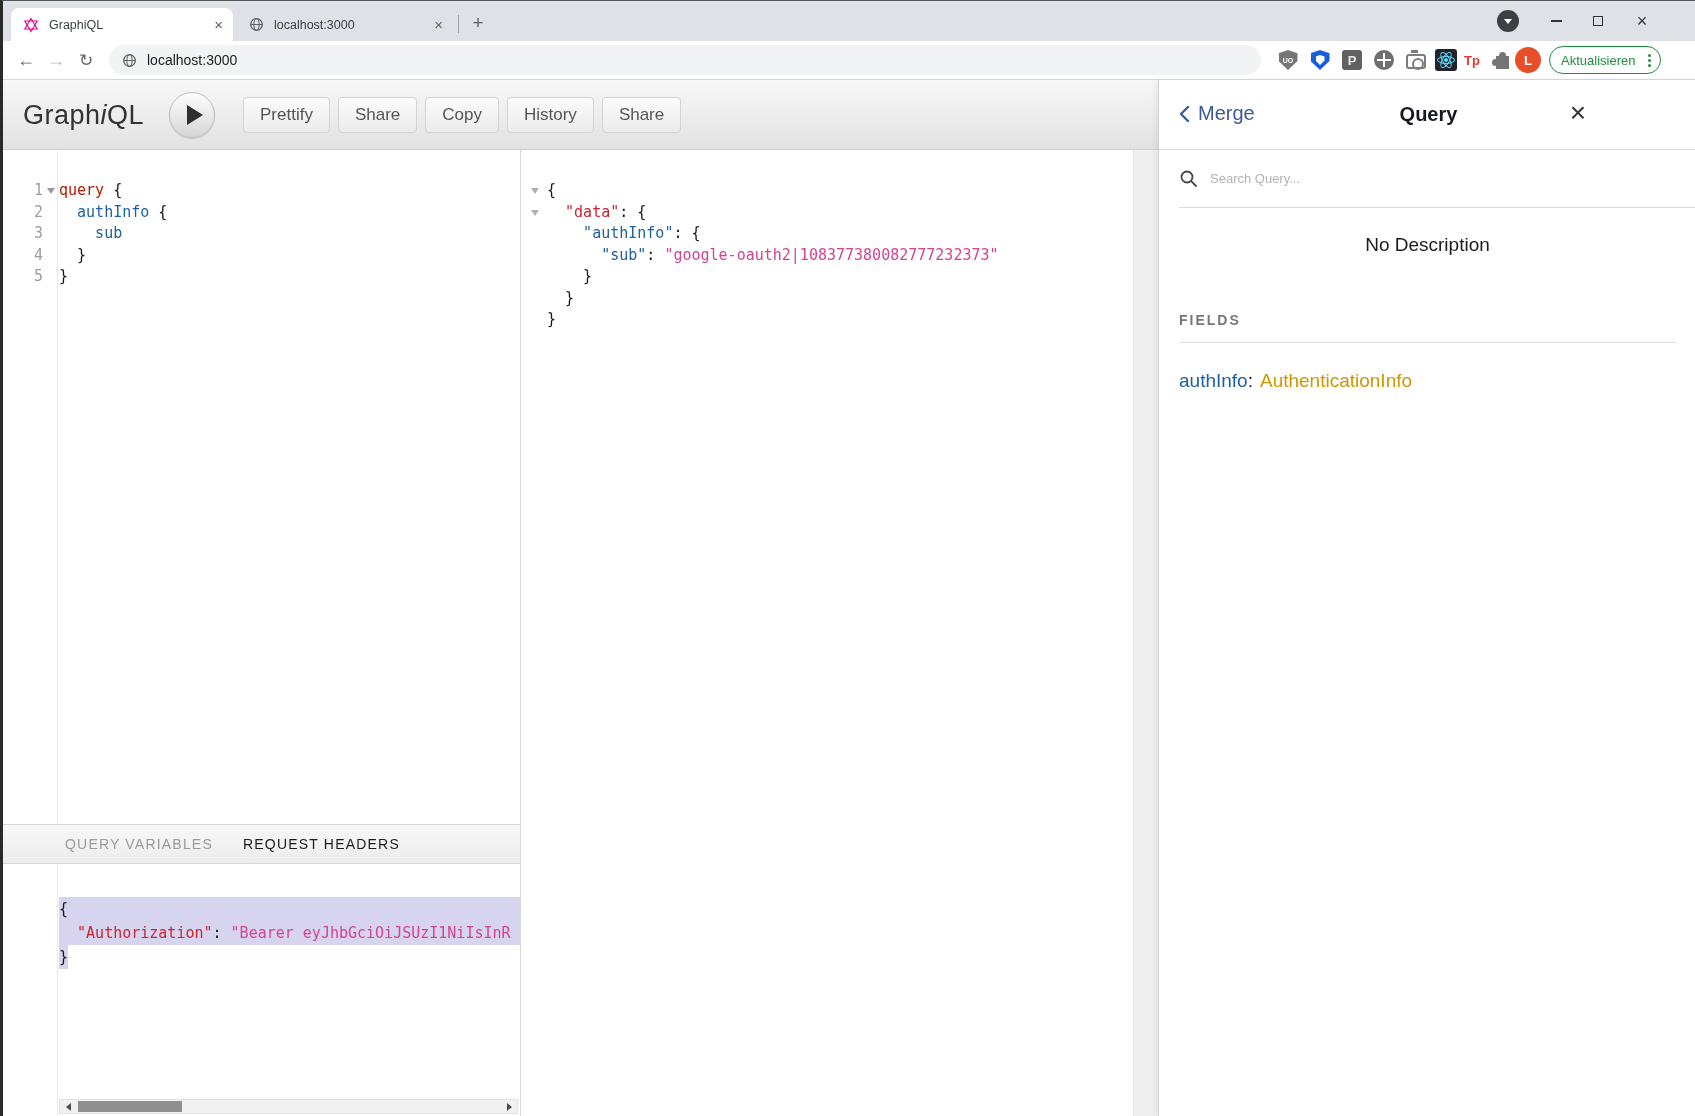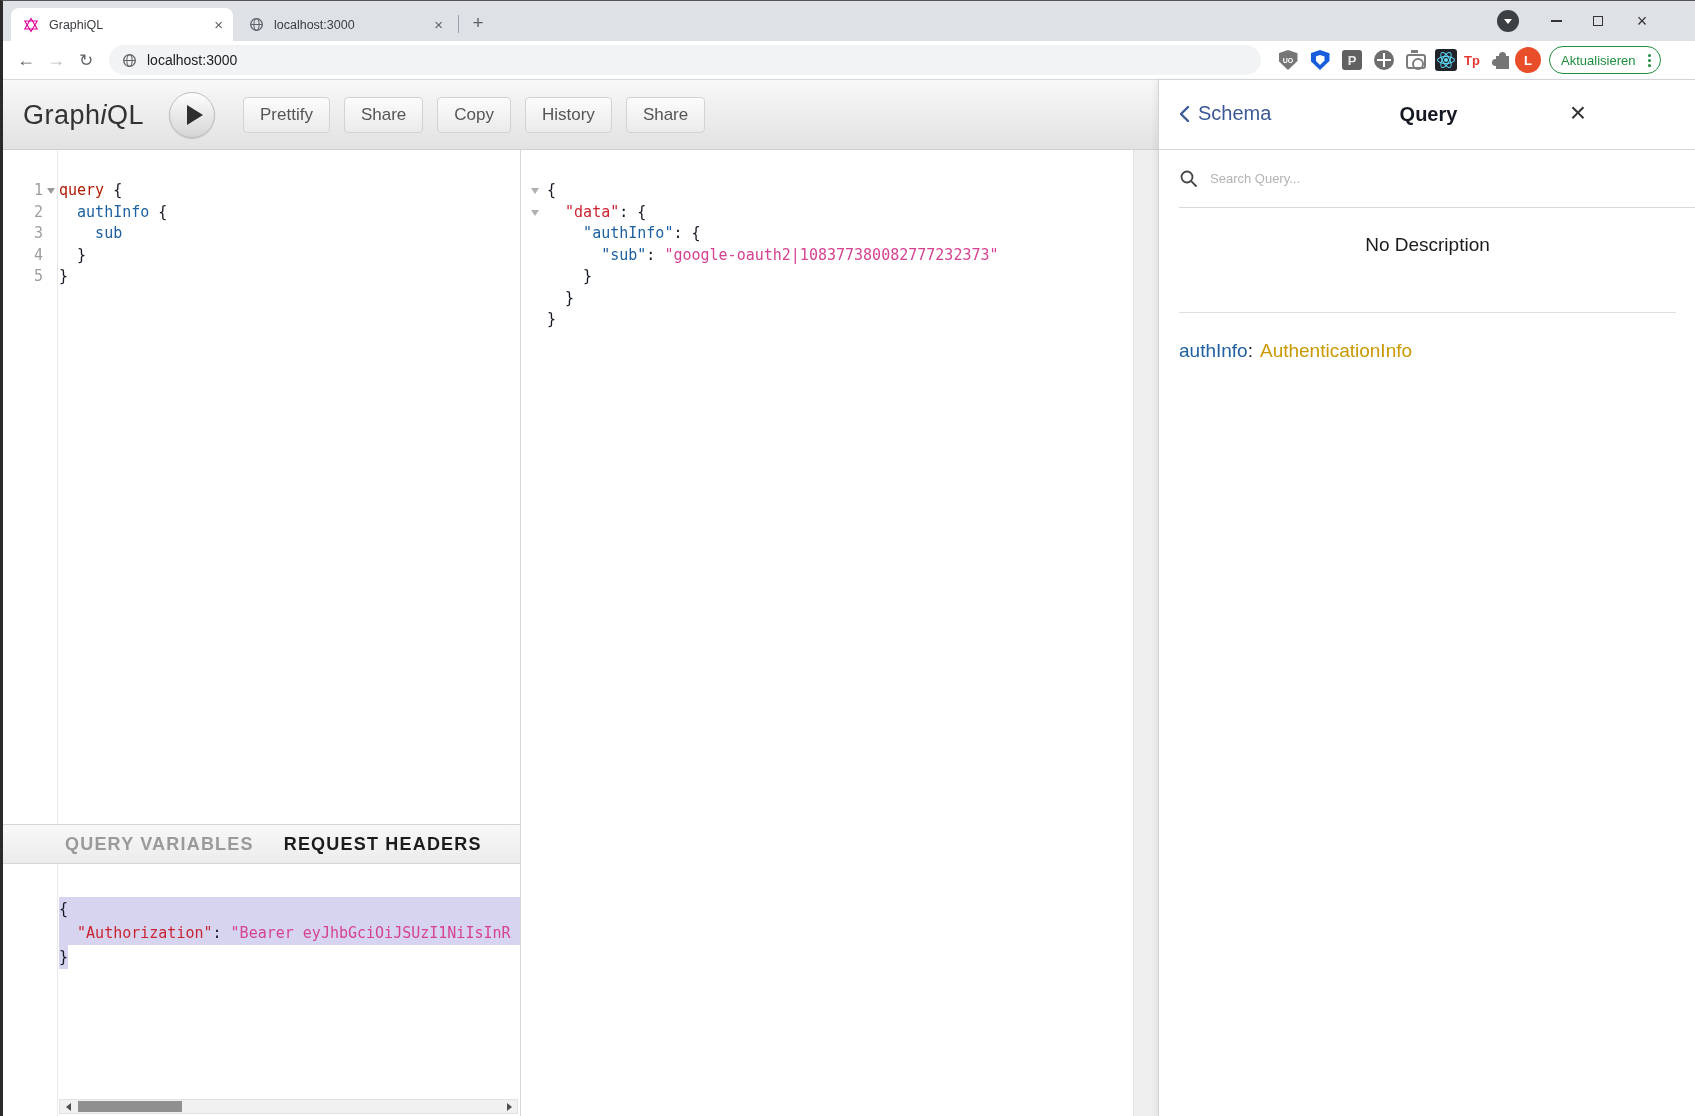--- a/index.html
+++ b/index.html
@@ -70,21 +70,21 @@
   .gql-toolbar{ position:absolute; left:0; top:0; width:1155px; height:70px;
                 background:linear-gradient(#f8f8f8,#e2e2e2); border-bottom:1px solid #d0d0d0; }
   .logo{ position:absolute; left:20px; top:0; height:70px; display:flex; align-items:center;
          font-size:27px; color:#333; letter-spacing:0.5px; }
   .logo .it{ font-style:italic; }
   .play-btn{ position:absolute; left:166px; top:12px; width:46px; height:46px; border-radius:50%;
              background:linear-gradient(#fdfdfd,#d6d6d6); border:1px solid #bdbdbd; box-shadow:0 1px 1px rgba(0,0,0,0.15);
              display:flex; align-items:center; justify-content:center; }
   .play-tri{ width:0; height:0; border-top:10px solid transparent; border-bottom:10px solid transparent;
              border-left:16px solid #2f2f2f; margin-left:5px; }
-  .tb-buttons{ position:absolute; left:240px; top:17px; display:flex; gap:14px; }
+  .tb-buttons{ position:absolute; left:240px; top:17px; display:flex; gap:8px; }
   .tb-btn{ height:36px; padding:0 16px; background:linear-gradient(#fcfcfc,#ebebeb); border:1px solid #d3d3d3;
            border-radius:4px; color:#555; font-size:17px; display:flex; align-items:center; }
 
   
   .query-pane{ position:absolute; left:0; top:70px; width:518px; bottom:0; background:#fff; border-right:1px solid #d6d6d6; }
   .result-pane{ position:absolute; left:522px; top:70px; width:608px; bottom:0; background:#fff; overflow:hidden; }
   .result-strip{ position:absolute; left:1130px; top:70px; width:25px; bottom:0; background:#efefef; border-left:1px solid #e3e3e3; }
 
   .code, .codeline{ font-family:"DejaVu Sans Mono", monospace; font-size:15px; }
   .q-code{ position:absolute; left:0; top:0; right:0; height:674px; overflow:hidden; }
@@ -100,21 +100,21 @@
 
   .r-lines{ padding-top:30px; }
   .r-line{ display:flex; height:21.5px; line-height:21.5px; white-space:pre; }
   .r-fcell{ flex:none; width:22px; position:relative; }
   .r-fcell .fold-arrow{ left:6px; border-top-color:#b0b0b0; }
 
   
   .var-titlebar{ position:absolute; left:0; top:674px; right:0; height:40px;
                  background:linear-gradient(#f8f8f8,#ececec); border-top:1px solid #d6d6d6; border-bottom:1px solid #d6d6d6;
                  display:flex; align-items:center; gap:30px; padding-left:62px; }
-  .var-tab{ font-size:18px; font-weight:bold; letter-spacing:1.2px; color:#9a9a9a; }
+  .var-tab{ font-size:14px; font-weight:normal; letter-spacing:1.2px; color:#9a9a9a; }
   .var-tab.active{ color:#1c1c1c; }
   .headers-editor{ position:absolute; left:0; top:714px; right:0; bottom:0; overflow:hidden; }
   .h-lines{ padding-top:33px; }
   .h-line{ display:flex; height:24px; line-height:24px; white-space:pre; }
   .sel-full{ flex:1; background:#d7d4f0; }
   .sel-inline{ background:#d7d4f0; }
 
   .hscroll{ position:absolute; left:56px; right:2px; bottom:2px; height:15px; background:#f1f1f1;
             border:1px solid #e2e2e2; }
   .hs-btn{ position:absolute; top:0; width:16px; height:13px; display:flex; align-items:center; justify-content:center; }
@@ -342,34 +342,35 @@
       </div>
     </div>
     <div class="result-strip"></div>
 
     <div class="docs">
       <div class="docs-header">
         <div class="docs-back">
           <svg width="11" height="18" viewBox="0 0 11 18" fill="none" stroke="#3B5998" stroke-width="2.4" stroke-linecap="round" stroke-linejoin="round">
             <path d="M9 2 L2 9 L9 16"></path>
           </svg>
-          <span>Schema</span>
+          <span>Merge</span>
         </div>
         <div class="docs-title">Query</div>
         <div class="docs-close">×</div>
       </div>
       <div class="docs-search">
         <svg width="19" height="19" viewBox="0 0 19 19" fill="none" stroke="#444" stroke-width="1.8" stroke-linecap="round">
           <circle cx="8" cy="8" r="5.5"></circle>
             <path d="M12.2 12.2 L17 17"></path>
         </svg>
         <input type="text" placeholder="Search Query..." style="">
       </div>
       <div class="docs-body">
         <div class="no-desc">No Description</div>
+        <div class="fields-h">FIELDS</div>
         <hr class="docs-hr">
         <div class="field-row">
           <span class="field-name">authInfo</span><span class="field-sep">:</span><span class="field-type">AuthenticationInfo</span>
         </div>
       </div>
     </div>
 
   </div>
 </div>
 

